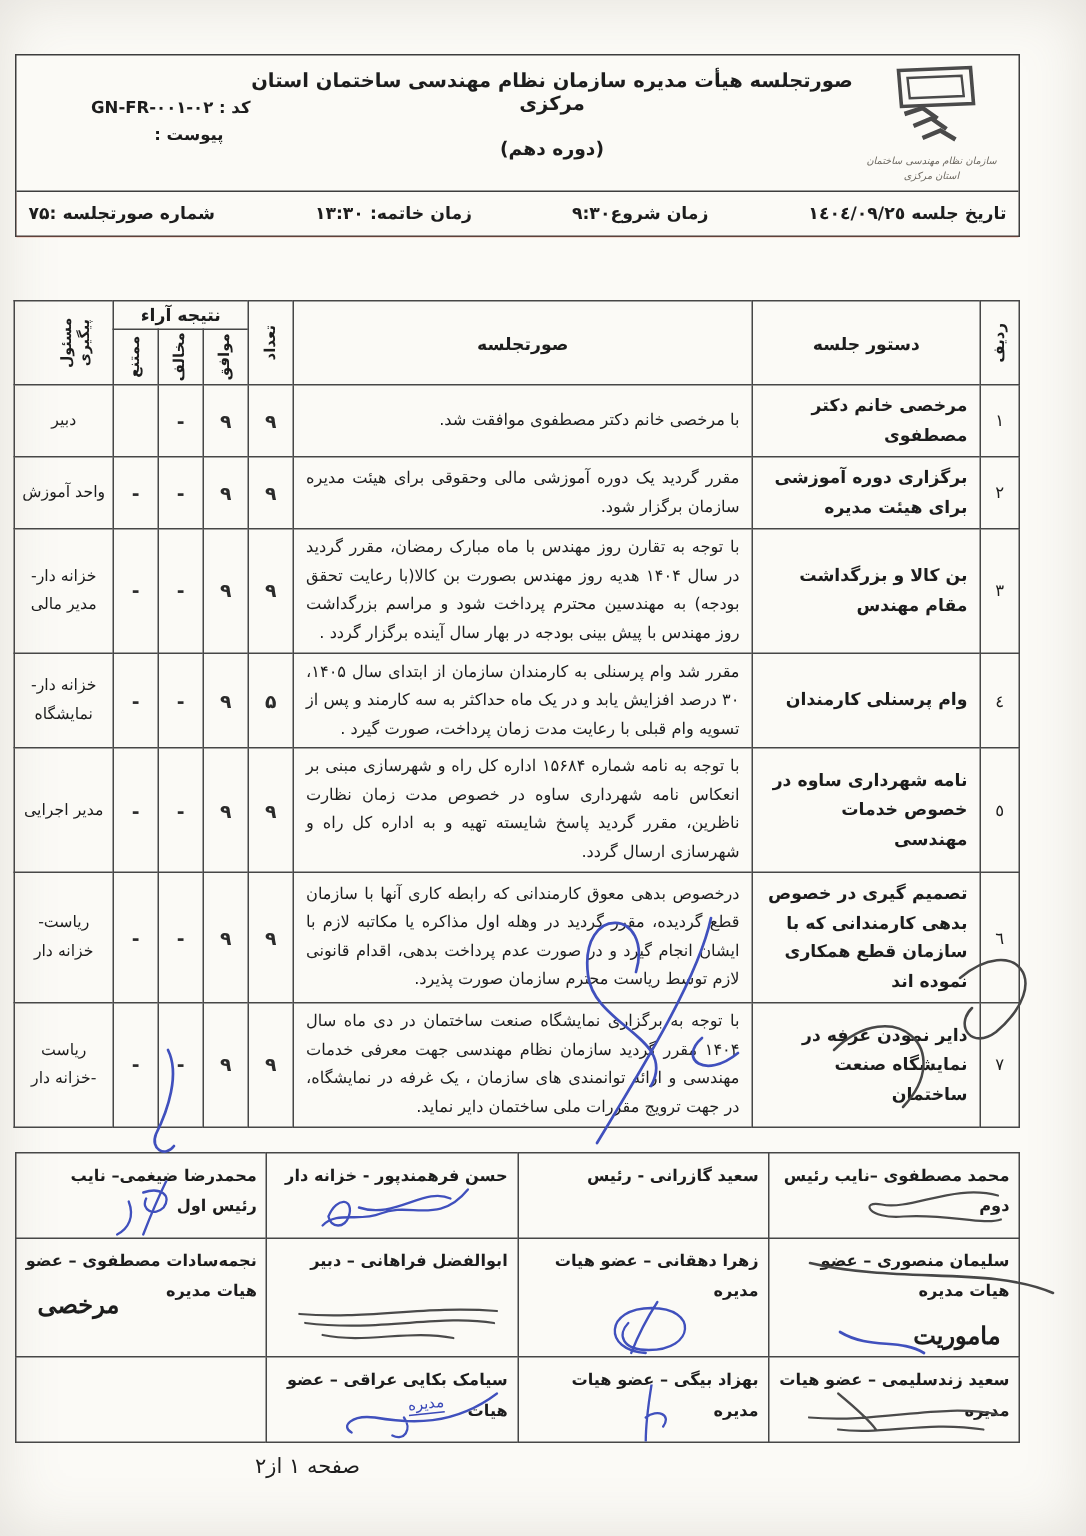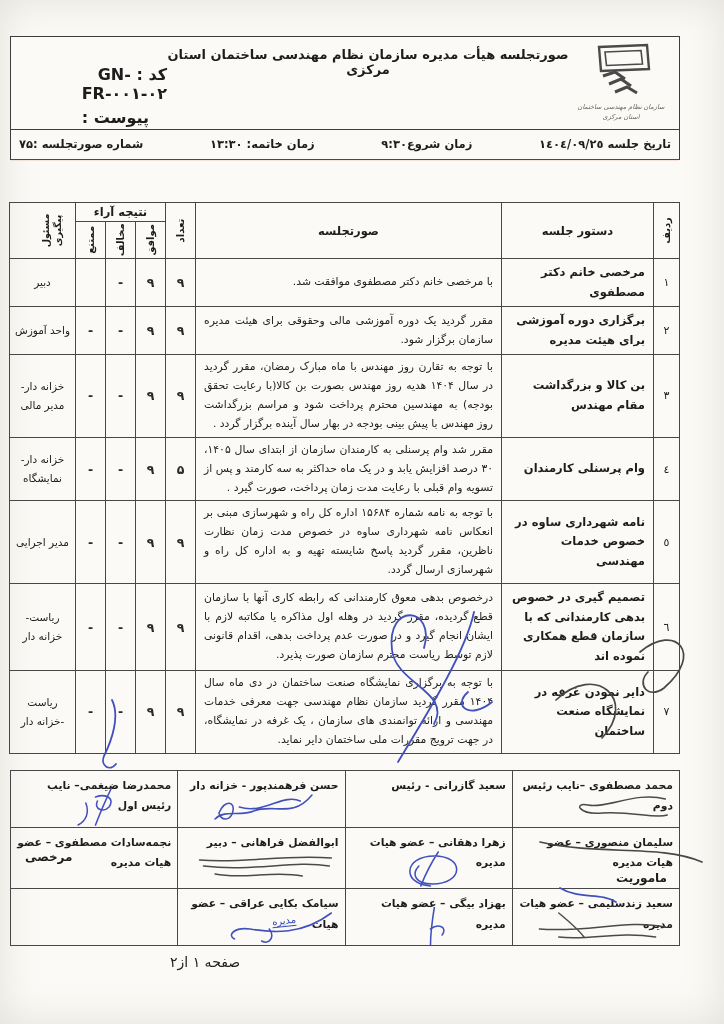--- a/index.html
+++ b/index.html
@@ -25,21 +25,21 @@
   }
   .header-top{
     display:flex;flex-direction:row;align-items:flex-start;
     min-height:90px;padding:4px 6px 2px 6px;box-sizing:border-box;
   }
   .logo-wrap{width:104px;flex:0 0 104px;text-align:center;padding-top:2px;}
   .logo-caption{font-size:6.5px;color:#6b675f;font-style:italic;line-height:1.5;margin-top:2px;}
   .title-wrap{flex:1;text-align:center;padding-top:6px;}
   .doc-title{font-size:13px;font-weight:bold;}
   .doc-subtitle{font-size:12.5px;font-weight:bold;margin-top:14px;}
-  .code-wrap{width:150px;flex:0 0 150px;text-align:right;padding-top:24px;font-weight:bold;font-size:16px;}
+  .code-wrap{width:150px;flex:0 0 150px;text-align:right;padding-top:24px;font-weight:bold;font-size:11px;}
   .code-line{direction:rtl;}
   .attach-line{margin-top:5px;margin-right:18px;}
   .meta-row{
     border-top:1.4px solid #3d3d3d;
     display:flex;justify-content:space-between;
     padding:7px 8px 8px 8px;
     font-size:11.5px;font-weight:bold;
     box-shadow:0 1.5px 0 rgba(205,80,50,.25);
   }
 
@@ -67,21 +67,21 @@
 
   
   .sign-table{width:670px;margin-top:16px;table-layout:fixed;}
   .sign-table td{
     border:1.2px solid #474747;
     height:57px;vertical-align:top;
     padding:3px 6px;position:relative;overflow:visible;
     box-sizing:border-box;
   }
   .sig-name{font-size:10.8px;font-weight:bold;line-height:1.6;}
-  .sig-note{display:block;font-size:12px;font-weight:bold;margin-top:0;margin-right:6px;}
+  .sig-note{display:block;font-size:16px;font-weight:bold;margin-top:12px;margin-right:6px;font-family:Liberation Serif, serif;}
   .sig-note.left{position:absolute;left:14px;top:22px;}
   .hand-note{position:absolute;right:48px;top:26px;font-size:10px;color:#3a49b8;border-bottom:1px solid #3a49b8;transform:rotate(-6deg);}
   .sig-svg{position:absolute;left:4px;right:4px;bottom:0px;height:38px;width:155px;}
   .pen-blue path{stroke:#4050bd;fill:none;stroke-width:1.6;stroke-linecap:round;}
   .pen-dark path{stroke:#4a4a4a;fill:none;stroke-width:1.5;stroke-linecap:round;}
 
   
   .footer-invitees{margin-top:12px;text-align:right;padding-right:16px;font-size:11.5px;font-weight:bold;}
   .footer-page{margin-top:8px;text-align:left;font-size:14px;margin-left:160px;}
 
@@ -111,20 +111,21 @@
               <path d="M30,49 L42,44 L52,50" stroke-width="3"></path>
             </g>
           </svg>
           <div class="logo-caption">
             <div>سازمان نظام مهندسی ساختمان</div>
             <div>استان مرکزی</div>
           </div>
         </div>
         <div class="title-wrap">
           <div class="doc-title">صورتجلسه هیأت مدیره سازمان نظام مهندسی ساختمان استان مرکزی</div>
+          <div class="doc-subtitle">(دوره دهم)</div>
         </div>
         <div class="code-wrap">
           <div class="code-line">کد : GN-FR-۰۰۱-۰۲</div>
           <div class="attach-line">پیوست :</div>
         </div>
       </div>
       <div class="meta-row">
         <span>تاریخ جلسه ۱٤۰٤/۰۹/۲٥</span>
         <span>زمان شروع۹:۳۰</span>
         <span>زمان خاتمه: ۱۳:۳۰</span>

